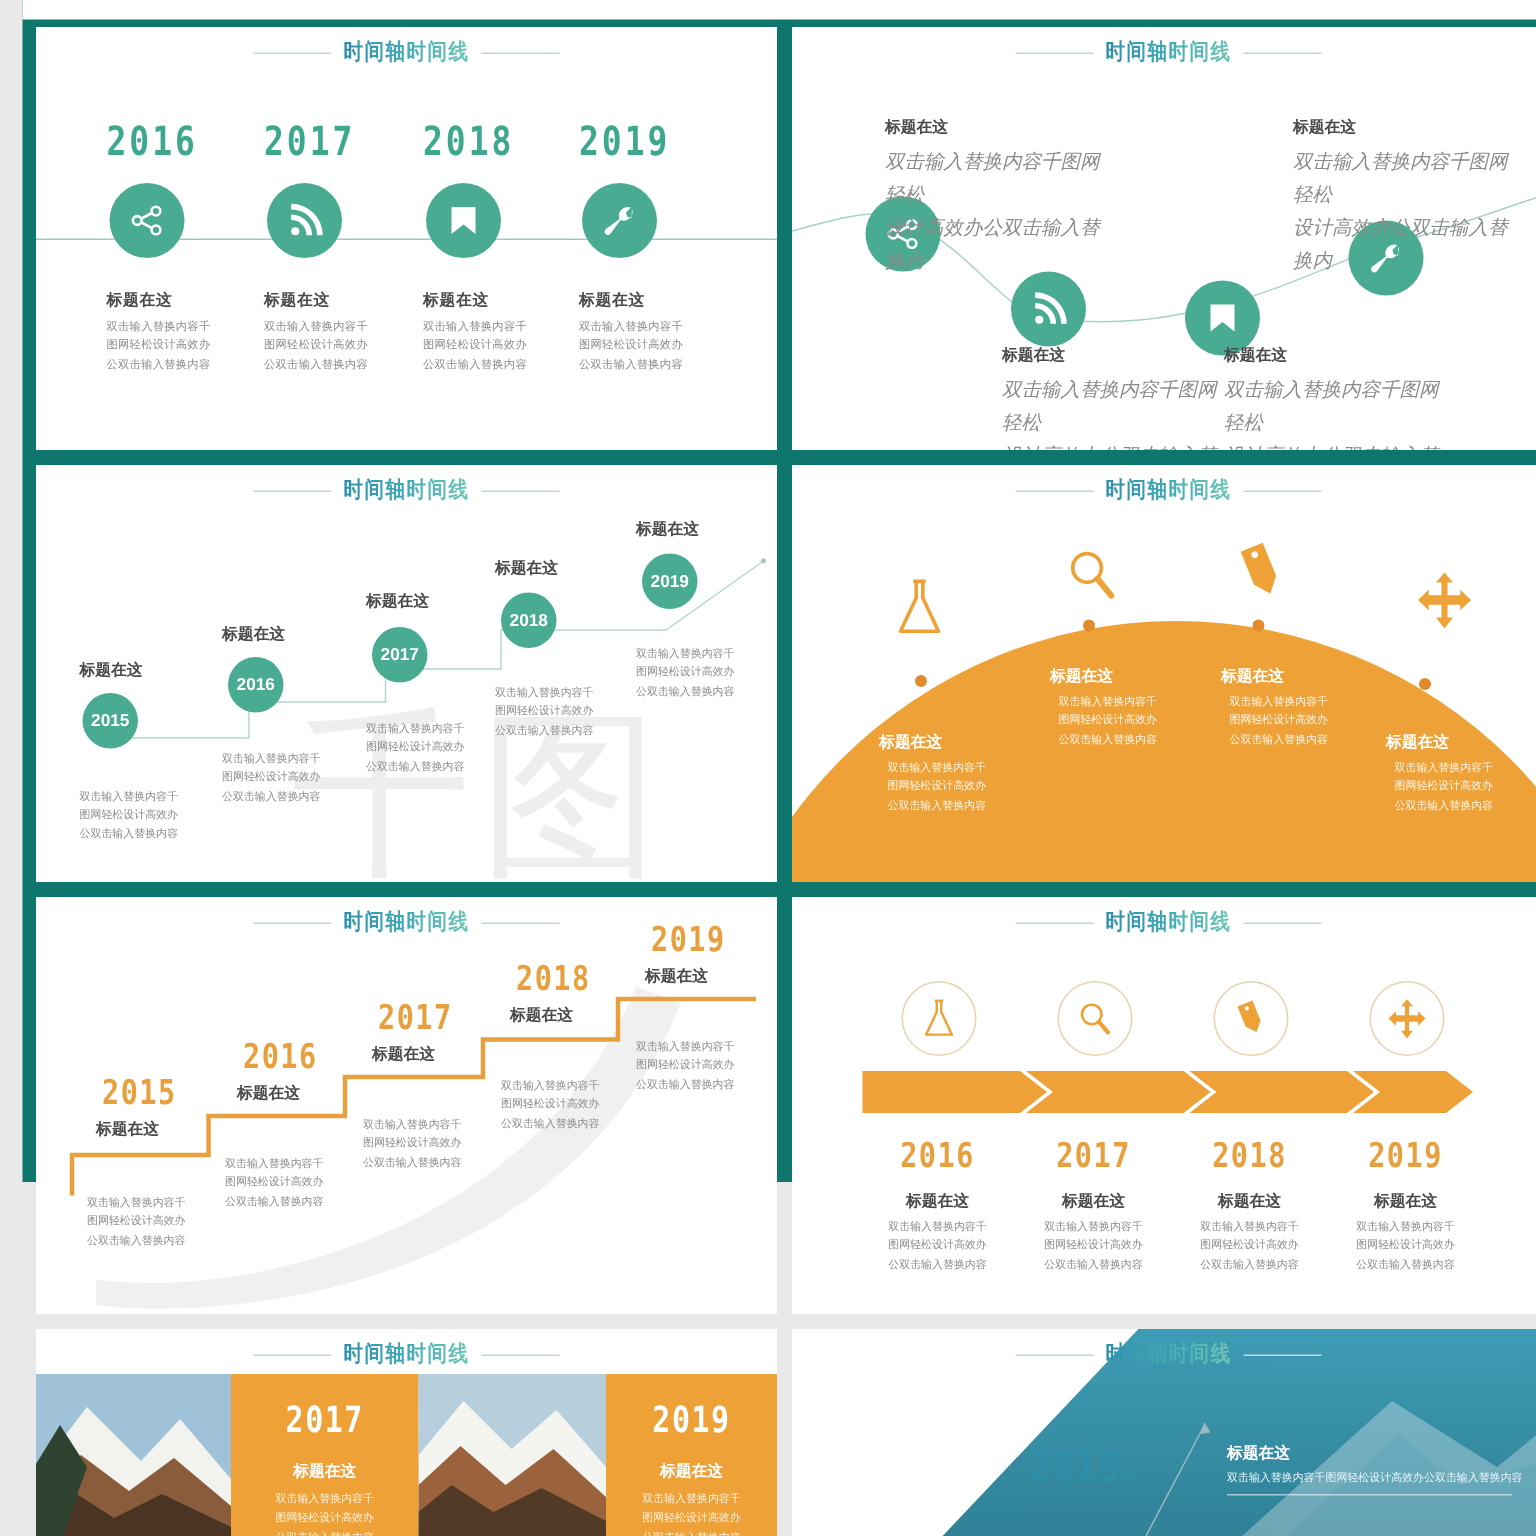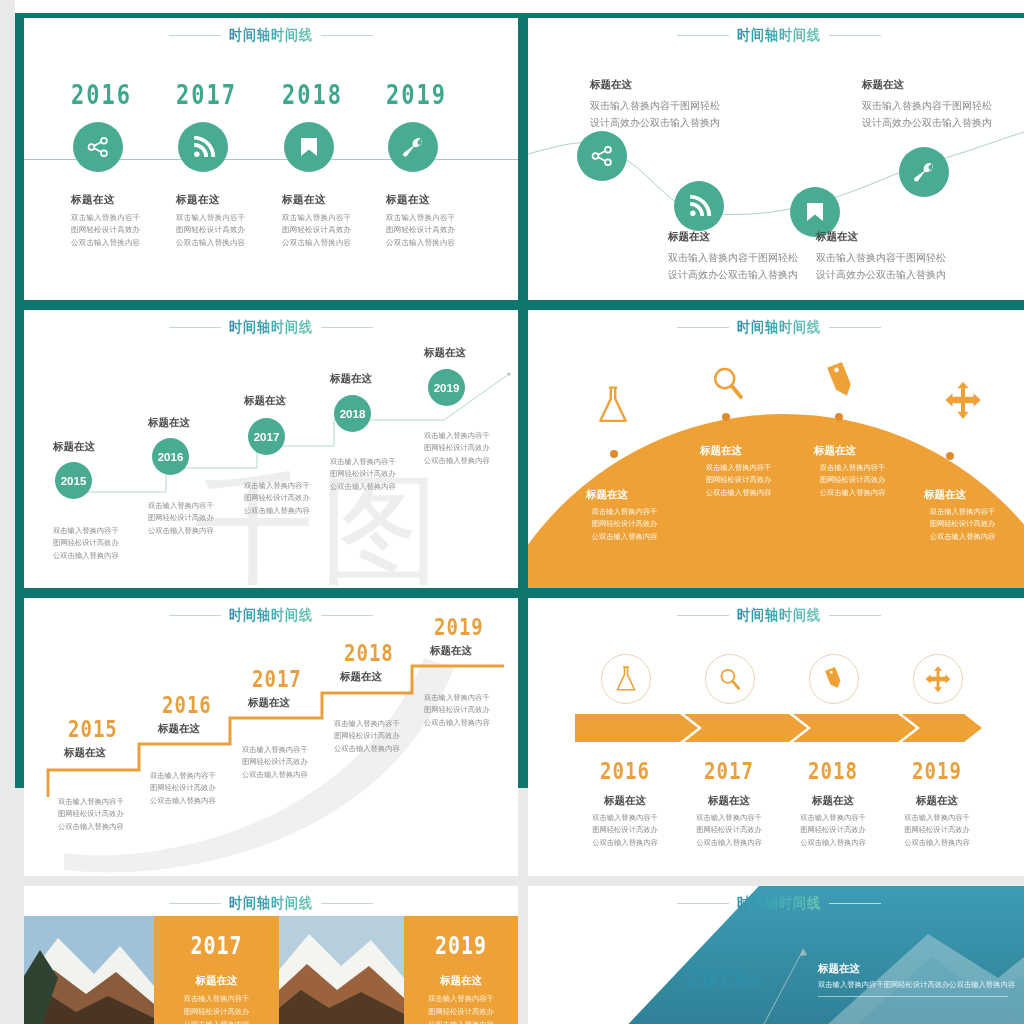--- a/index.html
+++ b/index.html
@@ -34,21 +34,21 @@
   }
   .circ{
     width:50px;height:50px;border-radius:50%;background:#49ac92;
     display:flex;align-items:center;justify-content:center;
   }
   .s1-h{font-size:10.5px;font-weight:bold;color:#4a4a4a;margin:0 0 5px 0;letter-spacing:.5px;}
   .s1-b{font-size:7.5px;color:#8b8b8b;line-height:1.65;letter-spacing:.2px;}
   
   .s2-txt{position:absolute;width:150px;}
   .s2-h{font-size:10.5px;font-weight:bold;color:#4a4a4a;margin:0 0 5px 0;}
-  .s2-b{font-size:10px;color:#8b8b8b;line-height:1.7;}
+  .s2-b{font-size:13px;color:#8b8b8b;line-height:1.7;font-style:italic;}
   
   .s3-node{position:absolute;}
   .s3-circ{width:37px;height:37px;border-radius:50%;background:#49ac92;display:flex;align-items:center;justify-content:center;color:#fff;font-size:11.5px;font-weight:bold;font-family:"Liberation Sans",sans-serif;}
   .s3-h{position:absolute;font-size:10.5px;font-weight:bold;color:#4a4a4a;white-space:nowrap;}
   .s3-b{position:absolute;font-size:7.3px;color:#8b8b8b;line-height:1.7;width:110px;}
   
   .dome{position:absolute;left:-60px;top:104px;width:632px;height:430px;border-radius:316px 316px 0 0;background:#eda136;}
   .s4-h{position:absolute;font-size:10.5px;font-weight:bold;color:#ffffff;white-space:nowrap;}
   .s4-b{position:absolute;font-size:7.3px;color:#fff7ec;line-height:1.7;width:105px;text-align:center;}
   .dot{position:absolute;width:8px;height:8px;border-radius:50%;background:#e08a2e;}

